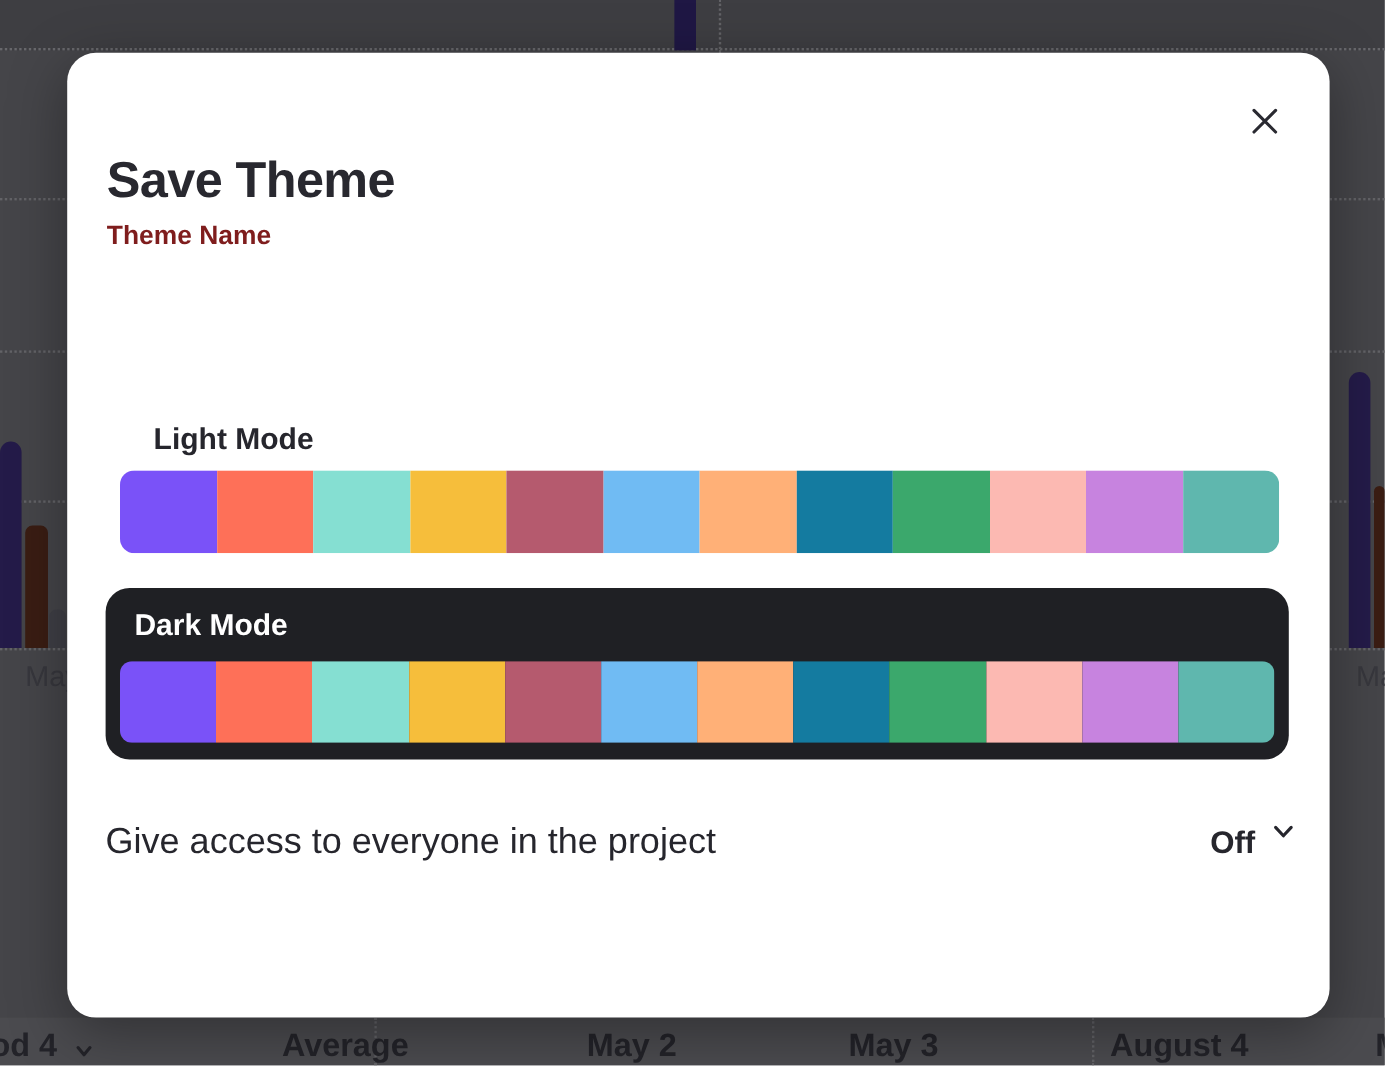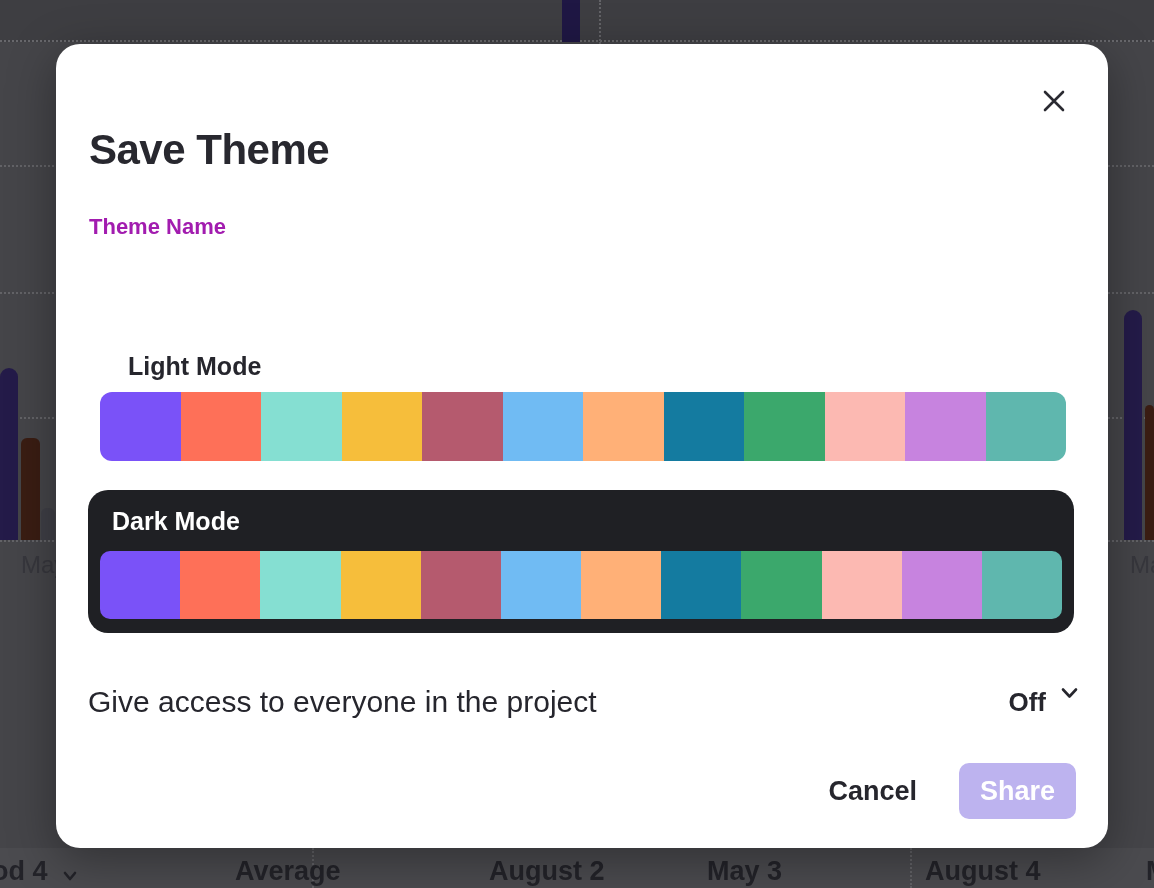--- a/index.html
+++ b/index.html
@@ -19,21 +19,21 @@
   .side-label { position:absolute; font-size:24px; color:#37373d; font-weight:400; }
   .bottom-strip { position:absolute; left:0; top:848px; width:1154px; height:40px; background:#4b4b4f; }
   .axis-label { position:absolute; top:856px; font-size:27px; font-weight:600; color:#232329; white-space:nowrap; }
   .axis-chev { position:absolute; top:868px; width:16px; height:16px; }
   .axis-chev svg { display:block; }
 
   
   .modal { position:absolute; left:56px; top:44px; width:1052px; height:804px; background:#ffffff; border-radius:24px; box-shadow:0 12px 48px rgba(0,0,0,0.35); }
   .modal-title { position:absolute; left:33px; top:82px; font-size:42px; font-weight:700; letter-spacing:-0.5px; color:#28282f; }
   .close-btn { position:absolute; right:36px; top:40px; width:36px; height:36px; display:flex; align-items:center; justify-content:center; cursor:pointer; background:none; border:none; }
-  .field-label { position:absolute; left:33px; top:139px; font-size:22px; font-weight:600; color:#a21caf;margin-top:31px; }
+  .field-label { position:absolute; left:33px; top:139px; font-size:22px; font-weight:600; color:#7f1d1d; }
   .focus-ring { position:absolute; left:26px; top:177px; width:1000px; height:88px; background:#d8d3f7; border-radius:20px; }
   .input-inner { position:absolute; left:8px; top:8px; right:8px; bottom:8px; background:#ffffff; border:2px solid #564dd6; border-radius:14px; }
   .theme-input { position:absolute; left:0; top:0; width:100%; height:100%; border:none; outline:none; background:transparent; padding-left:20px; font-family:"Liberation Sans", sans-serif; font-size:29px; color:#28282f; }
   .theme-input::placeholder { color:#989aa3; opacity:1; }
   .caret { position:absolute; left:15px; top:15px; width:2px; height:38px; background:#2a2a31; }
   .section-label { position:absolute; font-size:25px; font-weight:600; color:#26262d; }
   .swatch-row { position:absolute; display:flex; overflow:hidden; }
   .light-row { left:44px; top:348px; width:966px; height:69px; border-radius:12px; }
   .swatch { flex:1 1 0; height:100%; }
   .dark-panel { position:absolute; left:32px; top:446px; width:986px; height:143px; background:#1f2024; border-radius:20px; }
@@ -74,21 +74,21 @@
   <div class="bottom-strip"></div>
   <div class="vline" style="left:312px; top:848px; height:40px;"></div>
   <div class="vline" style="left:910px; top:848px; height:40px;"></div>
   <span class="axis-label" style="left:-8px;">od 4</span>
   <span class="axis-chev" style="left:62px;">
     <svg width="16" height="16" viewBox="0 0 16 16">
         <polyline points="3,5 8,11 13,5" fill="none" stroke="#232329" stroke-width="2.6" stroke-linecap="round" stroke-linejoin="round"></polyline>
       </svg>
   </span>
   <span class="axis-label" style="left:235px;">Average</span>
-  <span class="axis-label" style="left:489px;">August 2</span>
+  <span class="axis-label" style="left:489px;">May 2</span>
   <span class="axis-label" style="left:707px;">May 3</span>
   <span class="axis-label" style="left:925px;">August 4</span>
   <span class="axis-label" style="left:1146px;">M</span>
 
   <div class="modal">
     <h1 class="modal-title">Save Theme</h1>
 
     <button class="close-btn">
       <span>
         <svg width="28" height="28" viewBox="0 0 28 28">
@@ -139,19 +139,15 @@
       <button class="access-select">
         <span class="access-value">Off</span>
         <span>
           <svg width="17" height="12" viewBox="0 0 17 12">
               <polyline points="2,2.5 8.5,9.5 15,2.5" fill="none" stroke="#26262d" stroke-width="2.6" stroke-linecap="round" stroke-linejoin="round"></polyline>
             </svg>
         </span>
       </button>
     </div>
 
-    <div class="footer">
-      <button class="cancel-btn">Cancel</button>
-      <button class="share-btn">Share</button>
-    </div>
   </div>
 
 </div>
 
 </body></html>

